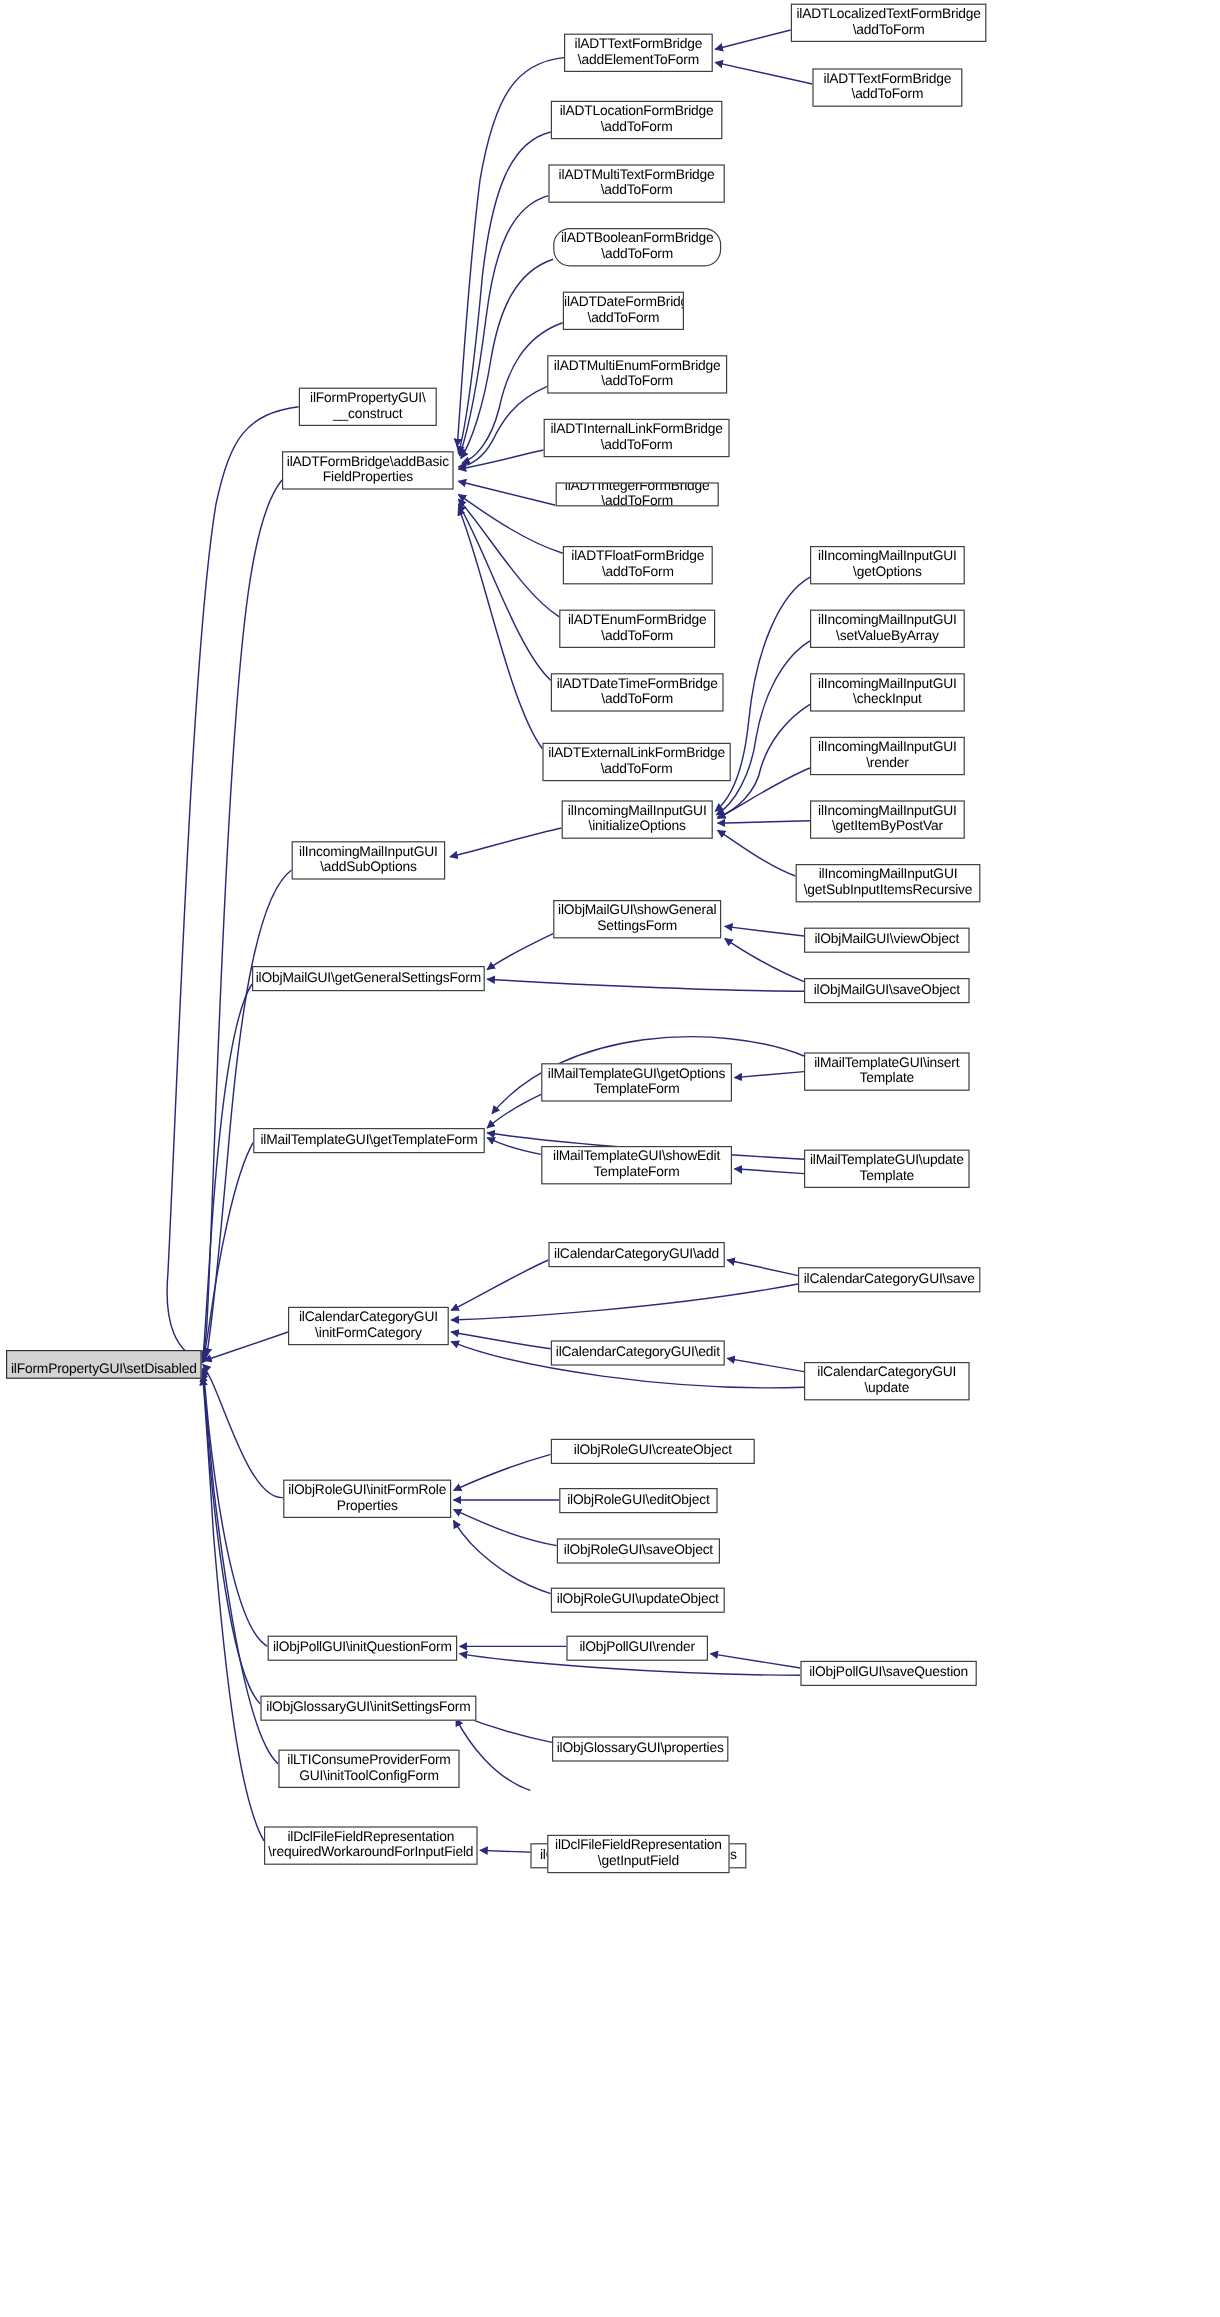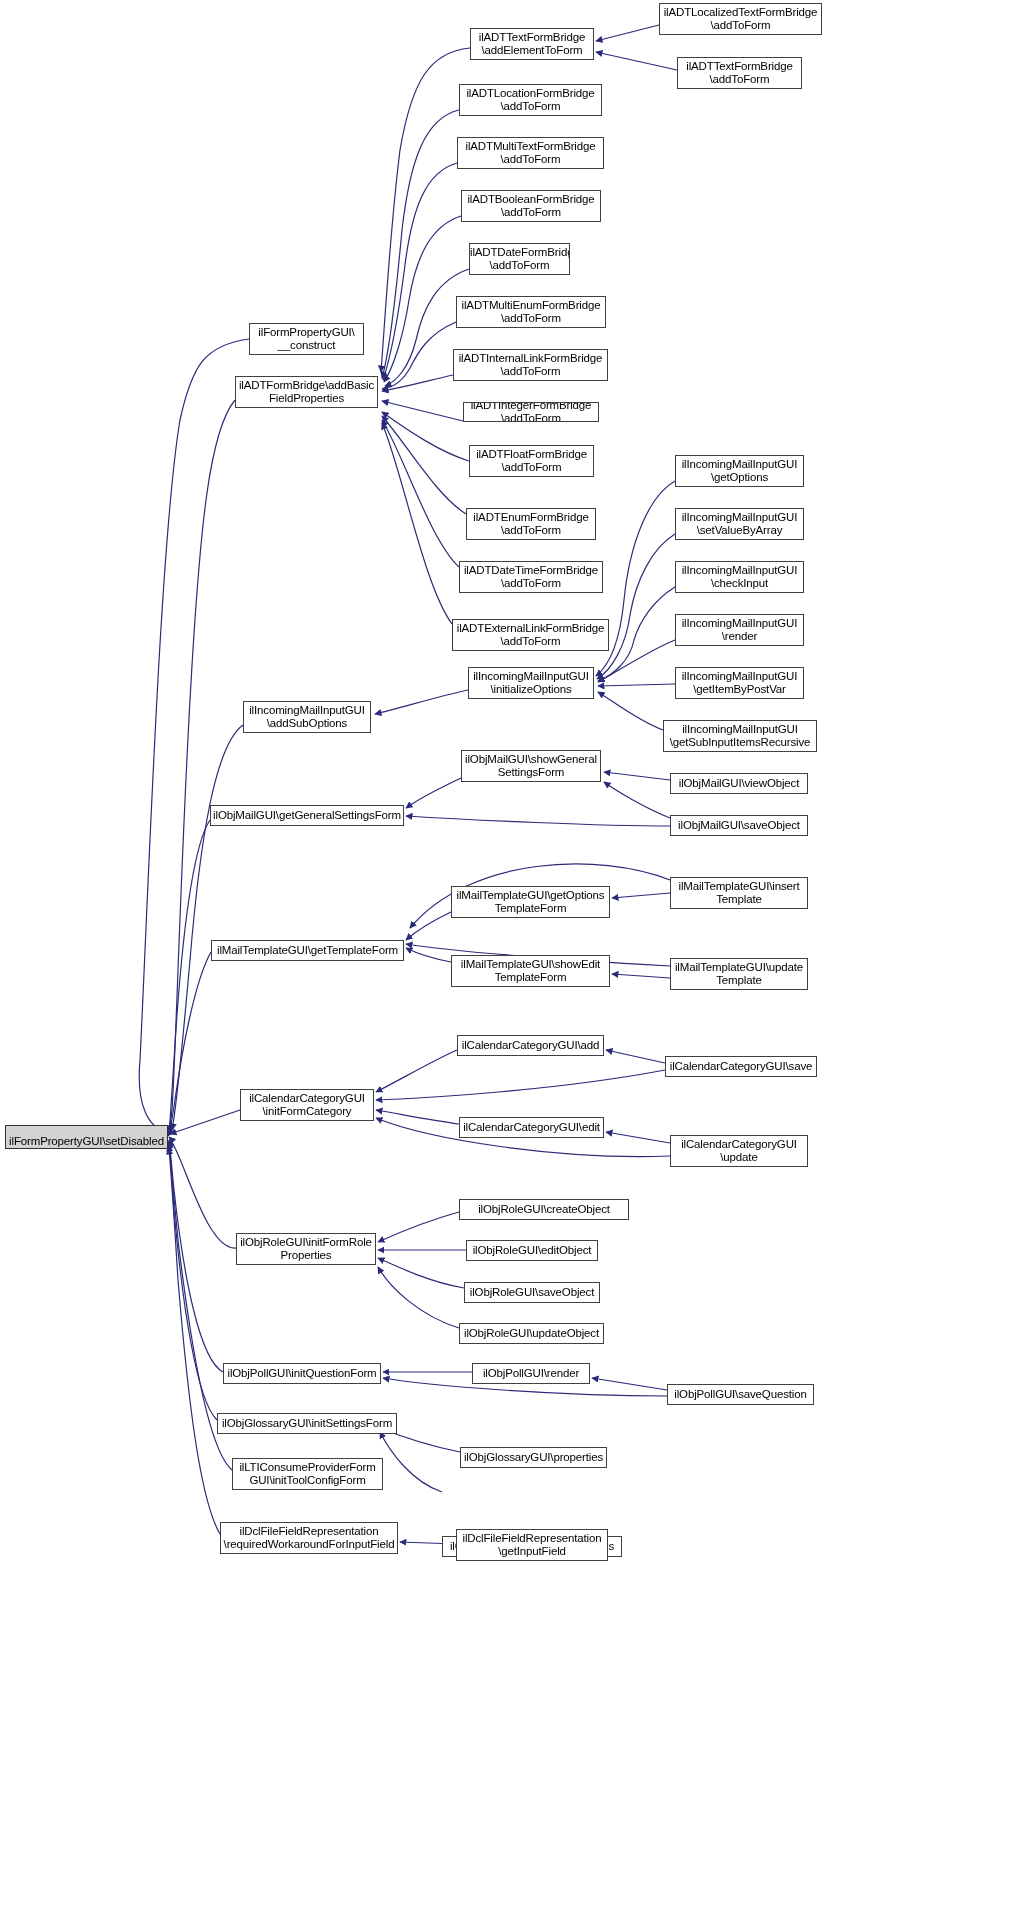--- a/index.html
+++ b/index.html
@@ -110,31 +110,31 @@
       <div class="node" style="left: 470px; top: 28px; width: 124px; height: 32px;"><span class="node-label">ilADTTextFormBridge
 \addElementToForm</span></div>
       <div class="node" style="left: 659px; top: 3px; width: 163px; height: 32px;"><span class="node-label">ilADTLocalizedTextFormBridge
 \addToForm</span></div>
       <div class="node" style="left: 677px; top: 57px; width: 125px; height: 32px;"><span class="node-label">ilADTTextFormBridge
 \addToForm</span></div>
       <div class="node" style="left: 459px; top: 84px; width: 143px; height: 32px;"><span class="node-label">ilADTLocationFormBridge
 \addToForm</span></div>
       <div class="node" style="left: 457px; top: 137px; width: 147px; height: 32px;"><span class="node-label">ilADTMultiTextFormBridge
 \addToForm</span></div>
-      <div class="node" style="left: 461px; top: 190px; width: 140px; height: 32px;"><span class="node-label">ilADTBooleanFormBridge
+      <div class="node" style="left: 461px; top: 190px; width: 140px; height: 32px; border-radius: 14px;"><span class="node-label">ilADTBooleanFormBridge
 \addToForm</span></div>
       <div class="node" style="left: 469px; top: 243px; width: 101px; height: 32px;"><span class="node-label">ilADTDateFormBridge
 \addToForm</span></div>
       <div class="node" style="left: 456px; top: 296px; width: 150px; height: 32px;"><span class="node-label">ilADTMultiEnumFormBridge
 \addToForm</span></div>
       <div class="node" style="left: 453px; top: 349px; width: 155px; height: 32px;"><span class="node-label">ilADTInternalLinkFormBridge
 \addToForm</span></div>
       <div class="node" style="left: 463px; top: 402px; width: 136px; height: 20px;"><span class="node-label">ilADTIntegerFormBridge
 \addToForm</span></div>
-      <div class="node" style="left: 469px; top: 445px; width: 125px; height: 32px;"><span class="node-label">ilADTFloatFormBridge
+      <div class="node" style="left: 469px; top: 455px; width: 125px; height: 32px;"><span class="node-label">ilADTFloatFormBridge
 \addToForm</span></div>
       <div class="node" style="left: 466px; top: 508px; width: 130px; height: 32px;"><span class="node-label">ilADTEnumFormBridge
 \addToForm</span></div>
       <div class="node" style="left: 459px; top: 561px; width: 144px; height: 32px;"><span class="node-label">ilADTDateTimeFormBridge
 \addToForm</span></div>
       <div class="node" style="left: 452px; top: 619px; width: 157px; height: 32px;"><span class="node-label">ilADTExternalLinkFormBridge
 \addToForm</span></div>
       <div class="node" style="left: 675px; top: 455px; width: 129px; height: 32px;"><span class="node-label">ilIncomingMailInputGUI
 \getOptions</span></div>
       <div class="node" style="left: 675px; top: 508px; width: 129px; height: 32px;"><span class="node-label">ilIncomingMailInputGUI

